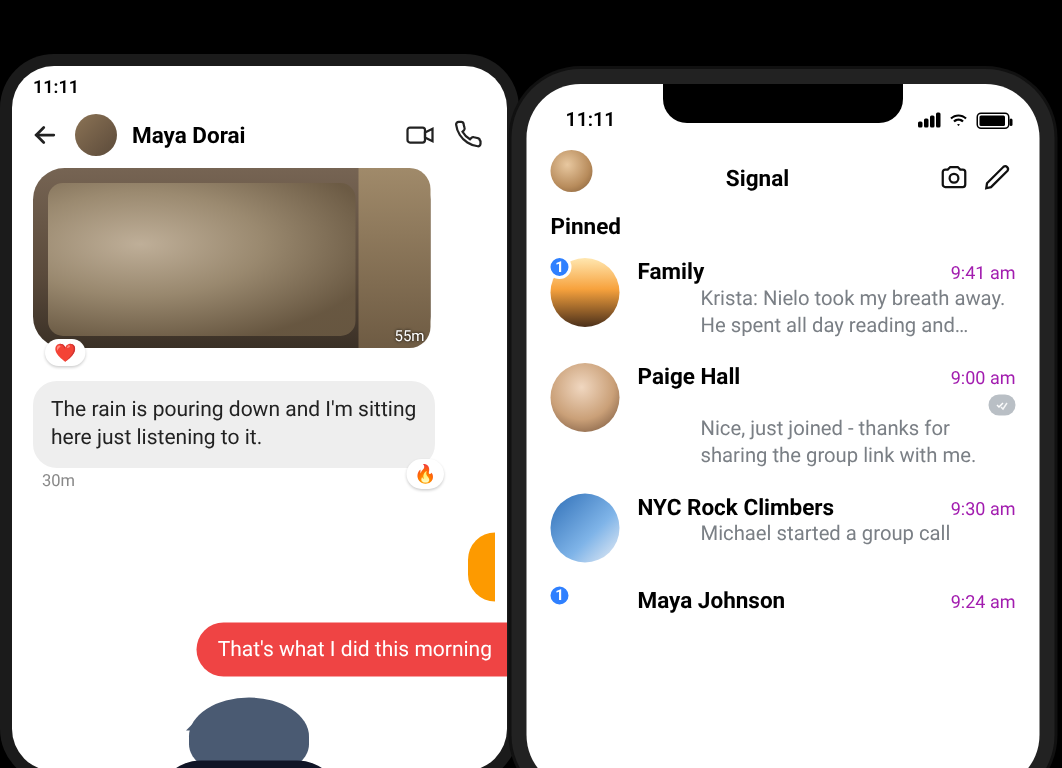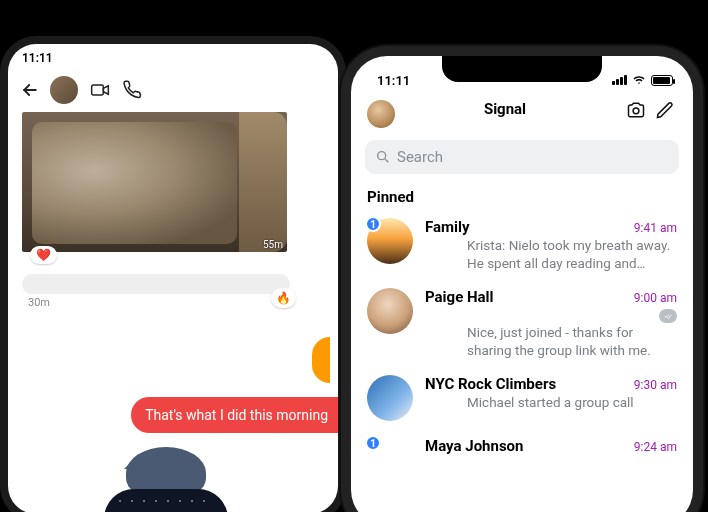--- a/index.html
+++ b/index.html
@@ -43,22 +43,22 @@
     background: linear-gradient(135deg,#8b7355,#5b4a3a);
     flex-shrink:0;
   }
   .avatar-lg { width: 46px; height:46px; border-radius:50%; flex-shrink:0; }
   .chat-name { font-weight: 700; font-size: 15px; flex:1; }
   .hdr-icon { width:24px; text-align:center; }
 
   .chat-body { padding: 0 8px; }
   .image-attach {
     margin-left: 6px;
-    width: 265px; height: 140px;
-    border-radius: 2px;
+    width: 265px; height: 120px;
+    border-radius: 21px;
     background: linear-gradient(180deg,#766453 0%,#5a4a3b 60%,#3a3026 100%);
     position: relative;
     display:flex;
   }
   .image-attach .cat {
     position:absolute; left:10px; bottom:8px; right:50px; top:10px;
     background: radial-gradient(ellipse at 30% 40%, #c9b9a2 0%, #a08f74 40%, #6b5a43 80%);
     border-radius: 10px;
     opacity:.9;
   }
@@ -143,21 +143,21 @@
   .ios-right { display:flex; gap:4px; align-items:center; }
   .bars { display:flex; gap:1px; align-items:flex-end; }
   .bars span{ width:3px; background:#000; border-radius:1px;}
   .bars span:nth-child(1){height:4px;} .bars span:nth-child(2){height:6px;}
   .bars span:nth-child(3){height:8px;} .bars span:nth-child(4){height:10px;}
   .batt { width:22px; height:11px; border:1px solid #000; border-radius:3px; position:relative;}
   .batt::after{content:"";position:absolute;right:-3px;top:3px;width:2px;height:5px;background:#000;border-radius:1px;}
   .batt .fill{position:absolute;left:1px;top:1px;bottom:1px;width:17px;background:#000;border-radius:1px;}
 
   .list-header {
-    display:flex; align-items:flex-start; gap:8px;
+    display:flex; align-items:flex-end; gap:8px;
     padding: 6px 16px 8px 16px;
   }
   .me-avatar { width:28px; height:28px; border-radius:50%;
     background: radial-gradient(circle at 40% 35%, #e8c8a0, #b88c5c 60%, #7a5632);
   }
   .app-title { flex:1; text-align:center; font-weight:700; font-size:15px; padding-right:10px;}
   .hicon { width:22px; }
 
   .search {
     margin: 4px 14px 8px 14px;
@@ -207,20 +207,21 @@
   </div>
 
   <div class="chat-header">
     <span class="back-arrow">
       <svg width="20" height="20" viewBox="0 0 24 24" fill="none" stroke="#222" stroke-width="2.2" stroke-linecap="round">
           <path d="M19 12H5"></path>
           <path d="M11 18l-6-6 6-6"></path>
         </svg>
     </span>
     <span class="avatar"></span>
+    <span class="chat-name">Maya Dorai</span>
     <span class="hdr-icon">
       <svg width="24" height="20" viewBox="0 0 24 24" fill="none" stroke="#222" stroke-width="1.8">
           <rect x="2" y="6" width="14" height="12" rx="2"></rect>
           <path d="M16 10l6-3v10l-6-3z"></path>
         </svg>
     </span>
     <span class="hdr-icon">
       <svg width="20" height="20" viewBox="0 0 24 24" fill="none" stroke="#222" stroke-width="1.8">
           <path d="M22 17v2a2 2 0 0 1-2.2 2 19 19 0 0 1-8.3-3 19 19 0 0 1-6-6A19 19 0 0 1 2.5 3.7 2 2 0 0 1 4.5 1.5h2a2 2 0 0 1 2 1.7c.1 1 .4 2 .7 2.9a2 2 0 0 1-.4 2.1L7.6 9.4a16 16 0 0 0 6 6l1.2-1.2a2 2 0 0 1 2.1-.4c.9.3 1.9.6 2.9.7a2 2 0 0 1 1.7 2z"></path>
         </svg>
@@ -229,20 +230,21 @@
 
   <div class="chat-body">
     <div class="image-attach">
       <div class="cat"></div>
       <div class="side"></div>
       <span class="img-time">55m</span>
       <span class="react-heart">❤️</span>
     </div>
 
     <div class="bubble-in">
+      <span>The rain is pouring down and I'm sitting here just listening to it.</span>
       <span class="react-fire">🔥</span>
     </div>
     <div class="msg-time">30m</div>
 
     <div class="out-edge">
       <div class="slice"></div>
     </div>
 
     <div class="bubble-out">
       <span>That's what I did this morning</span>
@@ -287,27 +289,20 @@
           <circle cx="12" cy="13" r="3.5"></circle>
         </svg>
     </span>
     <span class="hicon">
       <svg width="20" height="20" viewBox="0 0 24 24" fill="none" stroke="#111" stroke-width="1.8">
           <path d="M3 21l3.8-.9L20 7a2.3 2.3 0 0 0-3.2-3.2L3.6 17z"></path>
         </svg>
     </span>
   </div>
 
-  <div class="search">
-    <svg width="16" height="16" viewBox="0 0 24 24" fill="none" stroke="#8a8f94" stroke-width="2">
-        <circle cx="10" cy="10" r="6"></circle>
-        <path d="M20 20l-5-5"></path>
-      </svg>
-    <span>Search</span>
-  </div>
 
   <div class="section-title">Pinned</div>
 
   <div class="row">
     <div class="avatar-lg family">
       <span class="badge">1</span>
     </div>
     <div class="row-main">
       <div class="row-top">
         <span class="row-name">Family</span>

